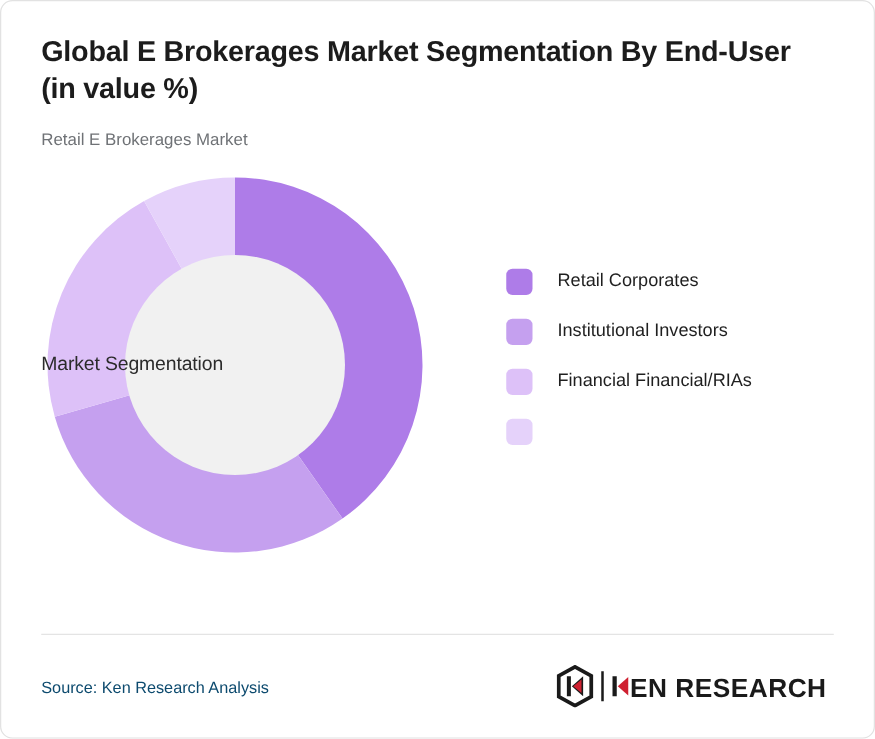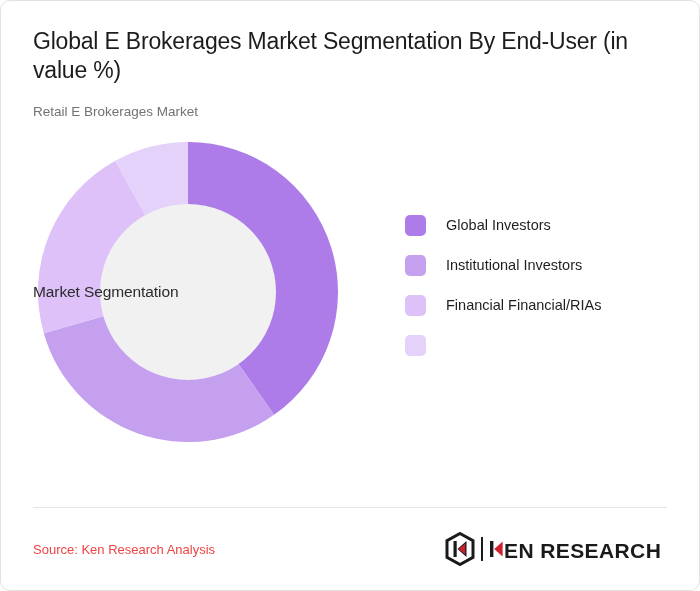--- a/index.html
+++ b/index.html
@@ -19,21 +19,21 @@
     background: #ffffff;
     border: 1px solid #e2e2e2;
     border-radius: 10px;
     overflow: hidden;
   }
   .header {
     padding: 26px 32px 0 32px;
   }
   .chart-title {
     font-size: 23px;
-    font-weight: normal;
+    font-weight: bold;
     line-height: 1.28;
     color: #1c1c1c;
     letter-spacing: -0.2px;
     margin: 0;
     max-width: 600px;
   }
   .subtitles {
     margin-top: 16px;
   }
   .subtitle {
@@ -112,21 +112,21 @@
     left: 32px;
     right: 32px;
     top: 525px;
     height: 46px;
     display: flex;
     align-items: center;
     justify-content: space-between;
   }
   .source-text {
     font-size: 13px;
-    color: #ef4444;
+    color: #0c4a6e;
   }
   .logo {
     display: flex;
     align-items: flex-end;
   }
   .logo svg { display: block; }
 </style>
 </head>
 <body>
 
@@ -152,21 +152,21 @@
         <circle cx="155" cy="155" r="88" fill="#f1f1f1"></circle>
       </svg>
       <div class="donut-center-label">
         <span>Market Segmentation</span>
       </div>
     </div>
 
     <div class="legend" id="legend">
         <div class="legend-item">
           <span class="legend-swatch" style="background: rgb(174, 124, 232);"></span>
-          <span class="legend-label">Global Investors</span>
+          <span class="legend-label">Retail Corporates</span>
         </div>
         <div class="legend-item">
           <span class="legend-swatch" style="background: rgb(197, 160, 239);"></span>
           <span class="legend-label">Institutional Investors</span>
         </div>
         <div class="legend-item">
           <span class="legend-swatch" style="background: rgb(221, 193, 248);"></span>
           <span class="legend-label">Financial Financial/RIAs</span>
         </div>
         <div class="legend-item">

